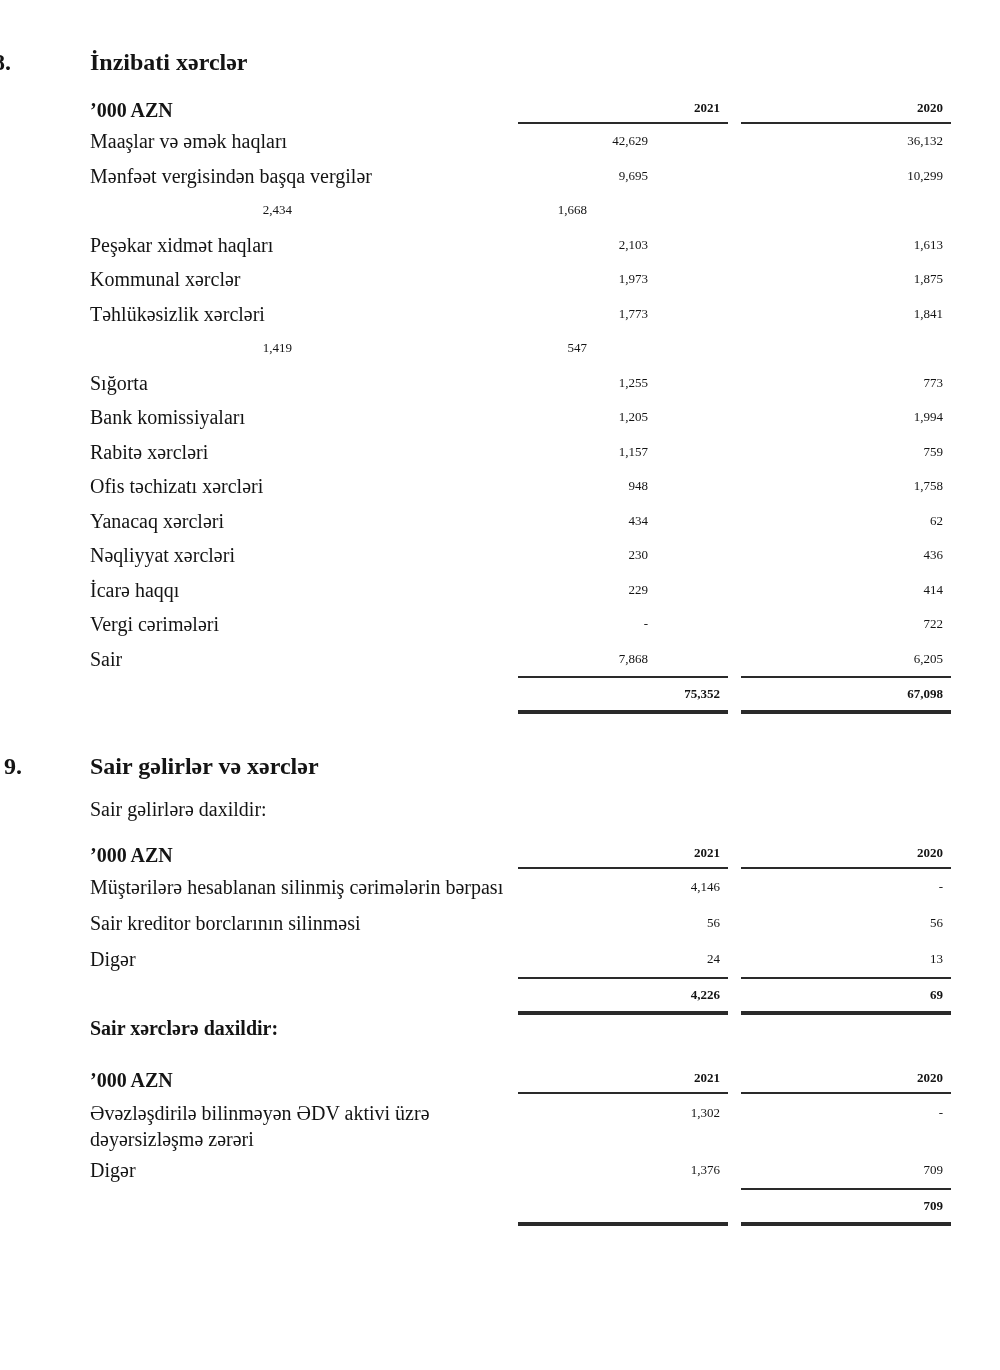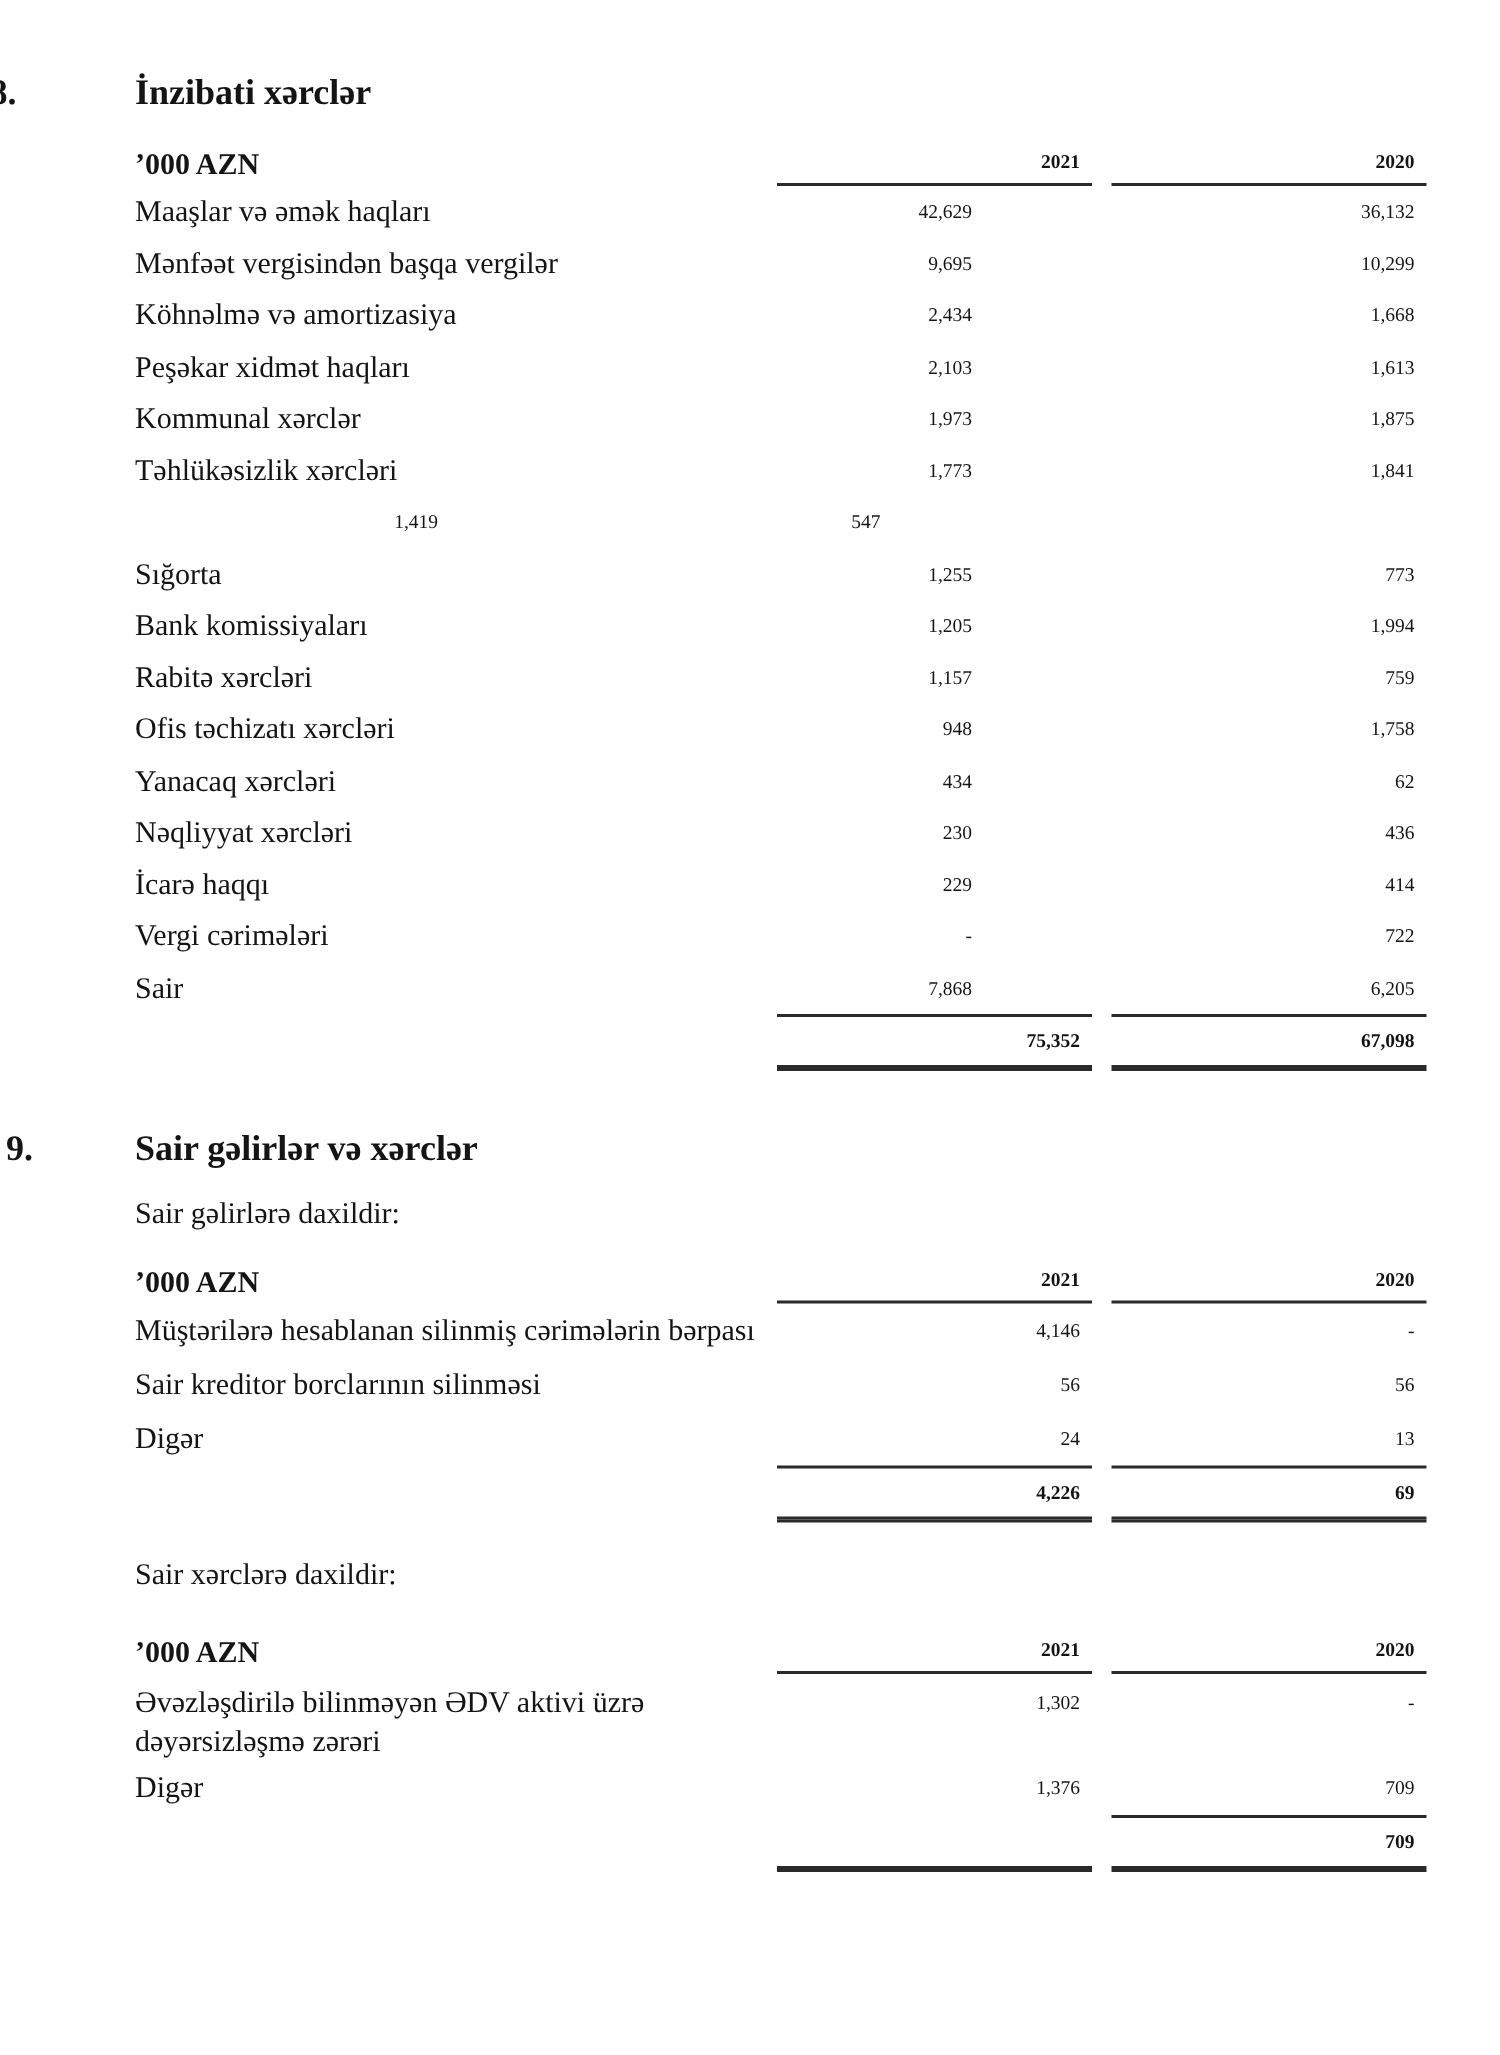--- a/index.html
+++ b/index.html
@@ -10,21 +10,21 @@
     -webkit-font-smoothing:antialiased;
   }
   .content{padding:46px 49px 0 90px;}
   .sec-heading{position:relative;font-weight:bold;font-size:24px;line-height:32px;}
   .sec-num{position:absolute;top:0;}
   #sec8 .sec-num{left:-97px;}
   #sec9 .sec-num{left:-86px;}
   .intro{font-size:20px;line-height:26px;}
   #sec9 .sec-heading{margin-top:36px;}
   .intro.first{margin-top:14px;}
-  .intro.second{margin-top:22px;}
+  .intro.second{font-weight:bold;}
 
   .thead{display:flex;align-items:flex-end;height:30px;}
   .t1 .thead{margin-top:16px;}
   .t2 .thead{margin-top:17px;}
   .t3 .thead{margin-top:23px;}
   .thead .lbl{font-weight:bold;font-size:20px;line-height:28px;}
   .thead .c1,.thead .c2{
     border-bottom:2px solid #2a2a2a;
     font-weight:bold;line-height:28px;
   }
@@ -72,21 +72,20 @@
           <div class="gap"></div>
           <div class="c2">36,132</div>
         </div>
         <div class="trow">
           <div class="lbl">Mənfəət vergisindən başqa vergilər</div>
           <div class="c1">9,695</div>
           <div class="gap"></div>
           <div class="c2">10,299</div>
         </div>
         <div class="trow">
-          <div class="lbl">Köhnəlmə və amortizasiya</div>
           <div class="c1">2,434</div>
           <div class="gap"></div>
           <div class="c2">1,668</div>
         </div>
         <div class="trow">
           <div class="lbl">Peşəkar xidmət haqları</div>
           <div class="c1">2,103</div>
           <div class="gap"></div>
           <div class="c2">1,613</div>
         </div>

